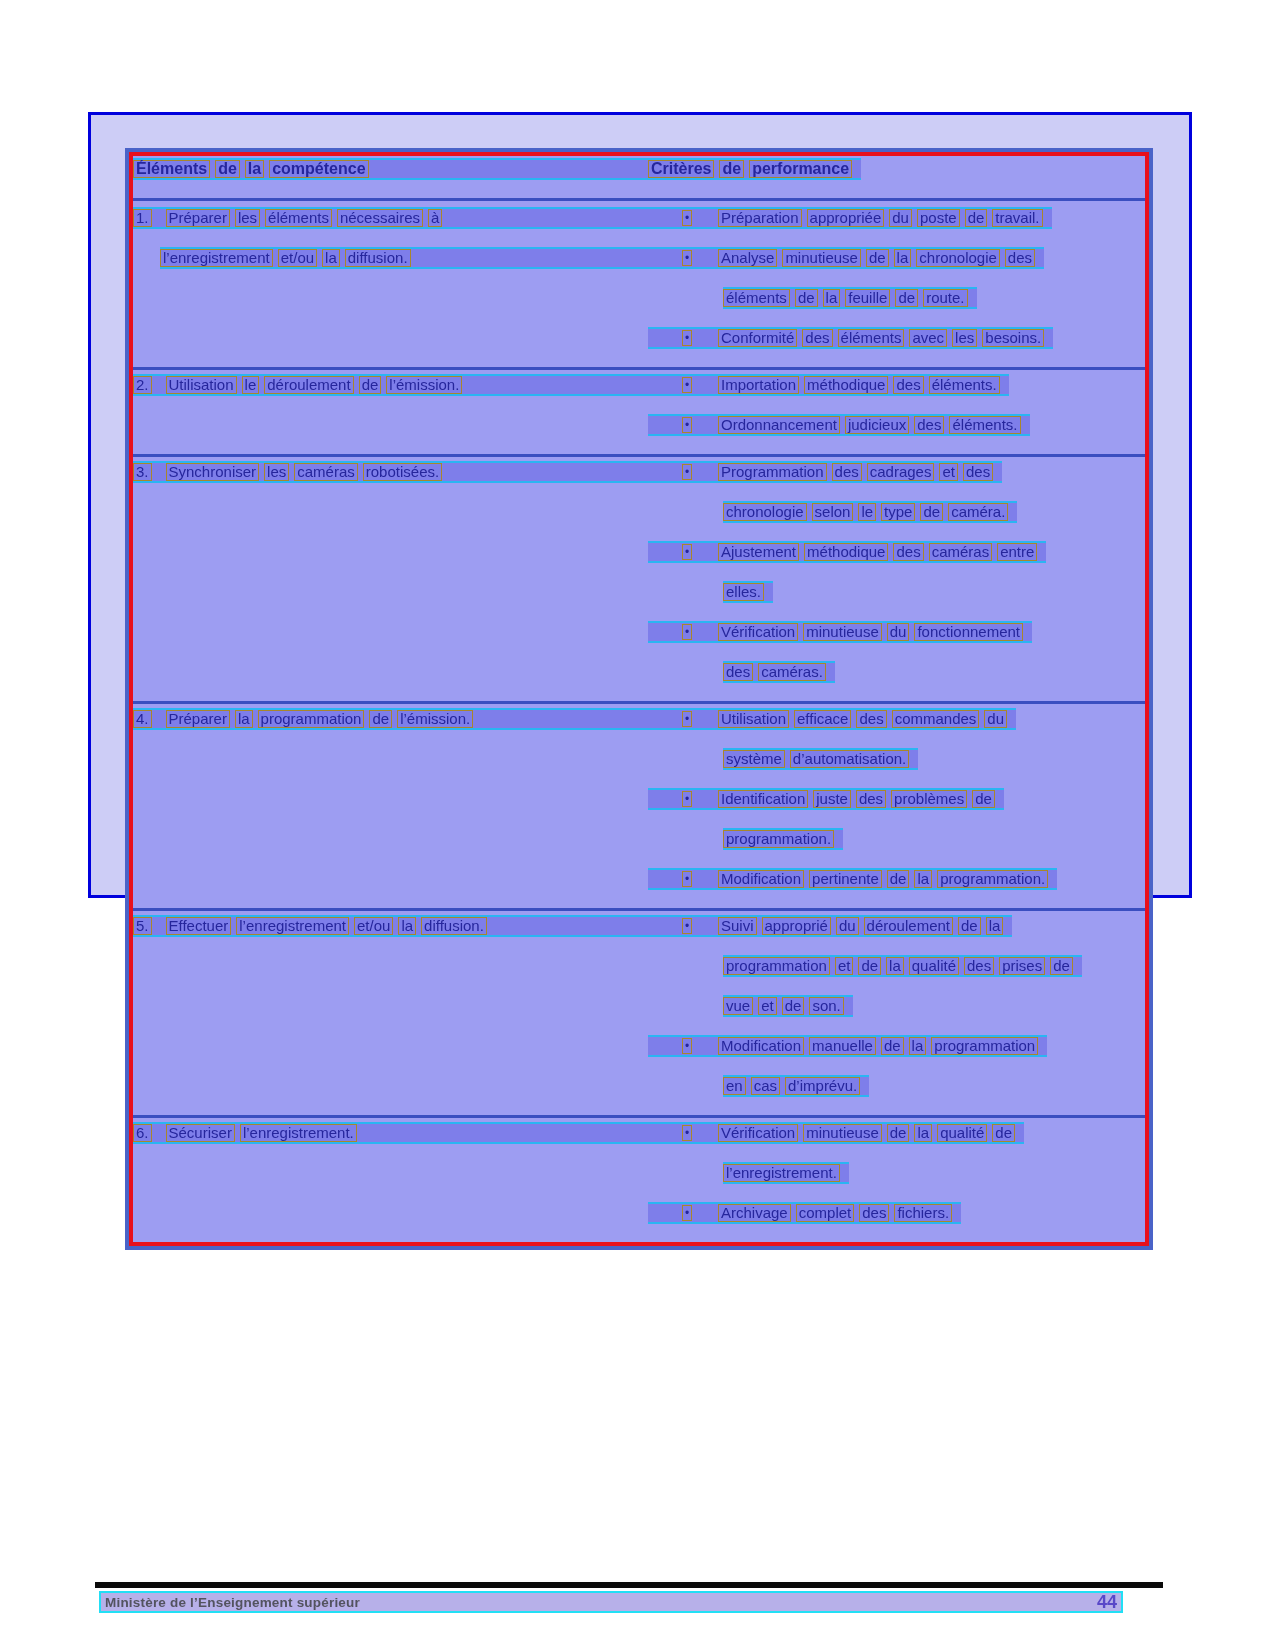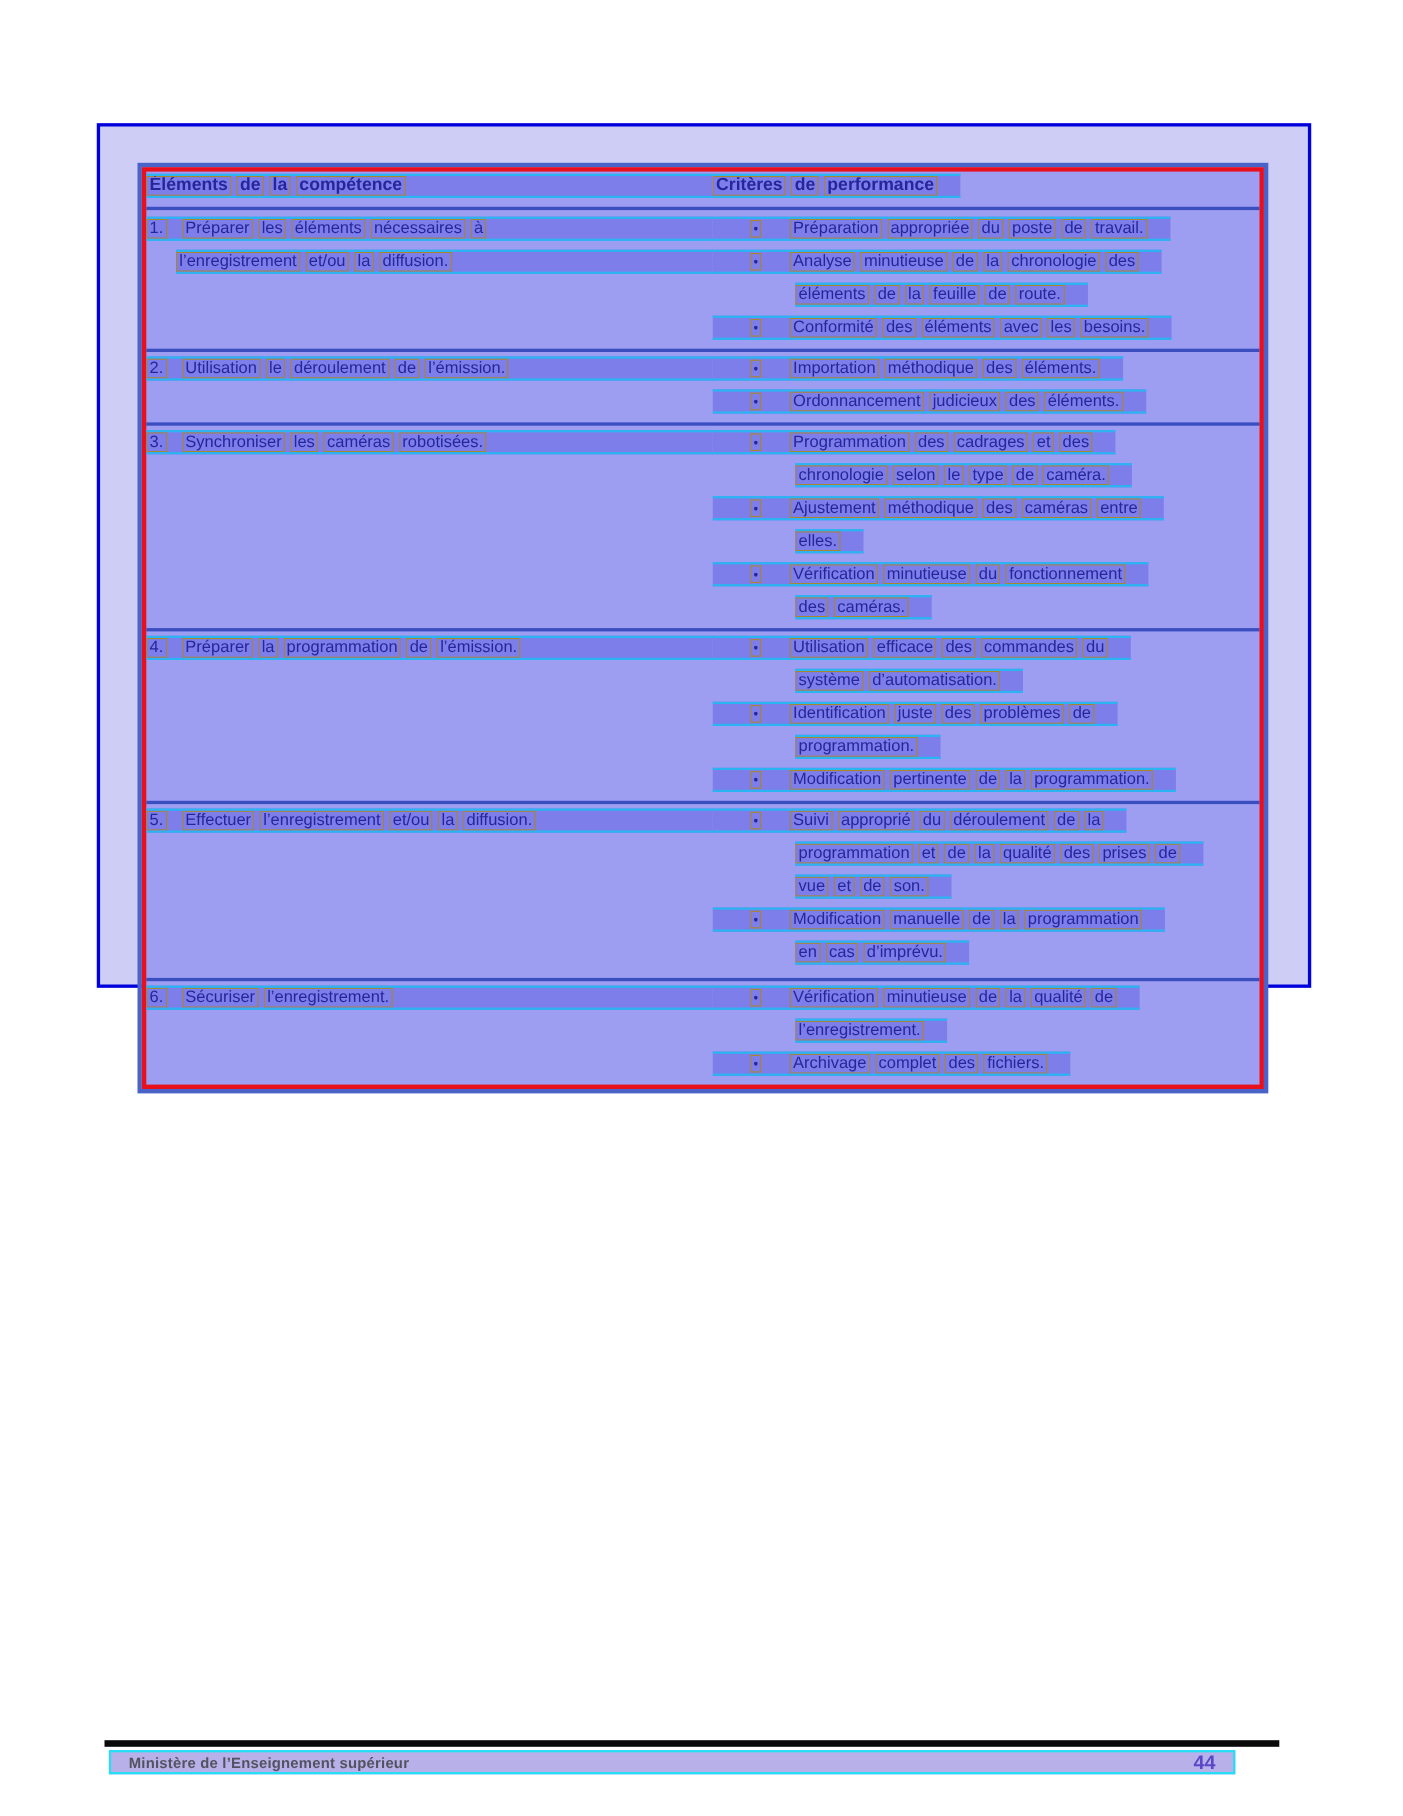--- a/index.html
+++ b/index.html
@@ -59,27 +59,27 @@
   .table-inner > :nth-child(6){min-height:161px;}
   .table-inner > :nth-child(7){min-height:74px;}
   .cell-left{width:515px;flex:none;min-width:0;}
   .cell-right{flex:1;min-width:0;}
   .line{
     box-sizing:border-box;
     height:22px;
     border-top:2px solid var(--c-cyan);
     border-bottom:2px solid var(--c-cyan);
     background:var(--c-band);
-    margin-bottom:8px;
+    margin-bottom:18px;
     display:flex;align-items:center;
     white-space:nowrap;overflow:hidden;
   }
   .cell-left .line{width:100%;}
   .cell-left .line.cont{margin-left:27px;width:calc(100% - 27px);}
-  .cell-right .line{width:fit-content;max-width:100%;padding-right:16px;}
+  .cell-right .line{width:fit-content;max-width:100%;padding-right:4px;}
   .cell-right .line.cont{margin-left:75px;}
   .criterion:not(:first-child){margin-top:2px;}
   .word{
     display:inline-block;
     border:1px solid var(--c-word);
     padding:0 2px;margin-right:5px;
     color:var(--c-text);
     font-size:15px;line-height:16px;
   }
   .word.hdr{font-weight:bold;font-size:16px;}
@@ -94,21 +94,21 @@
   .footer-rule{
     position:absolute;left:95px;top:1582px;
     width:1068px;height:6px;background:var(--c-rule);
   }
   .footer-bar{
     position:absolute;left:99px;top:1591px;
     width:1024px;height:22px;box-sizing:border-box;
     background:var(--c-footer-bg);
     border:2px solid var(--c-footer-border);
     display:flex;align-items:center;justify-content:space-between;
-    padding:0 16px;
+    padding:0 4px;
   }
   .footer-text{
     color:var(--c-footer-text);
     font-size:13.5px;font-weight:bold;letter-spacing:0.2px;
   }
   .page-number{
     color:var(--c-pagenum);
     font-size:18px;font-weight:bold;
   }
 </style>

